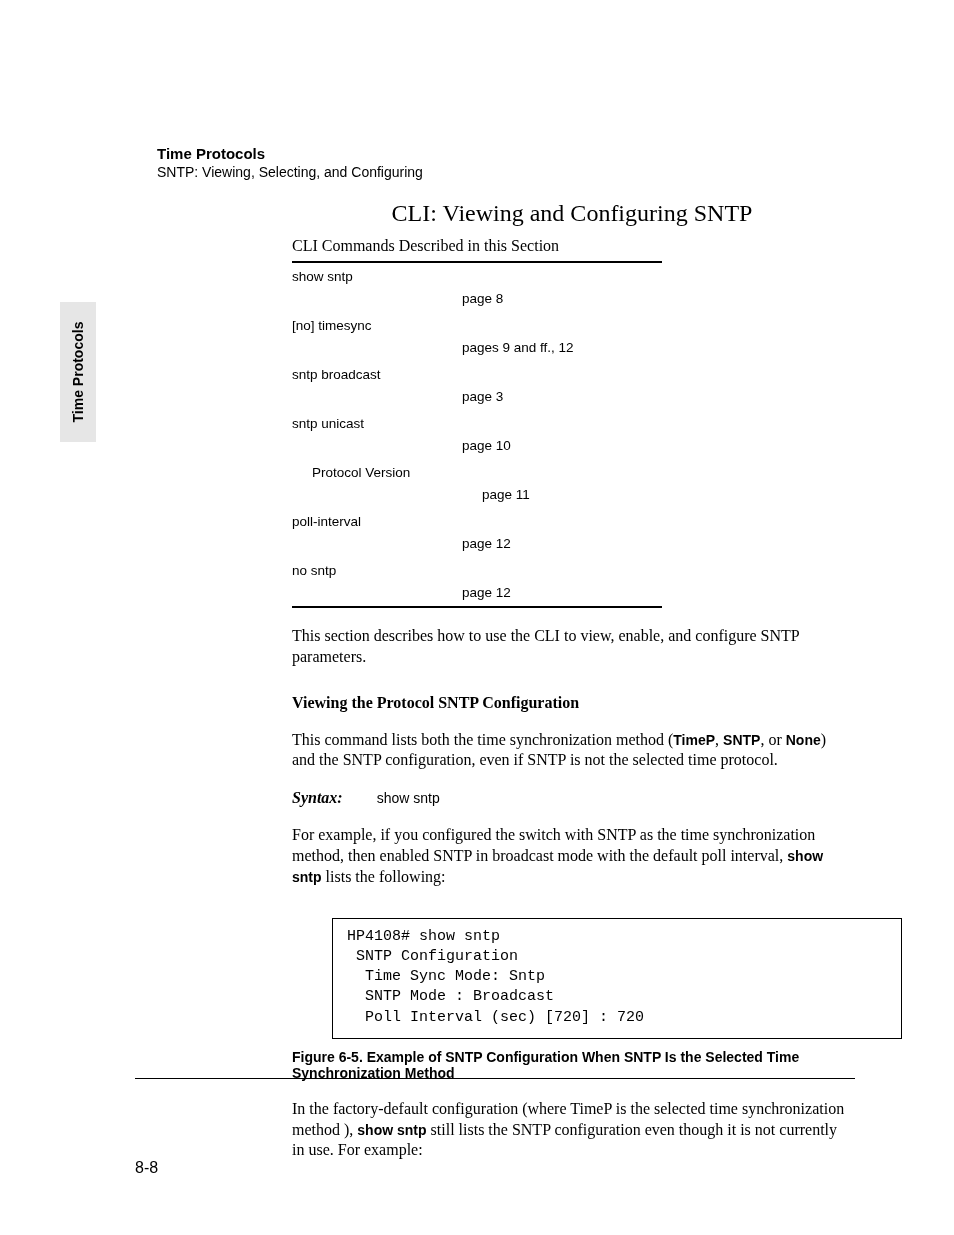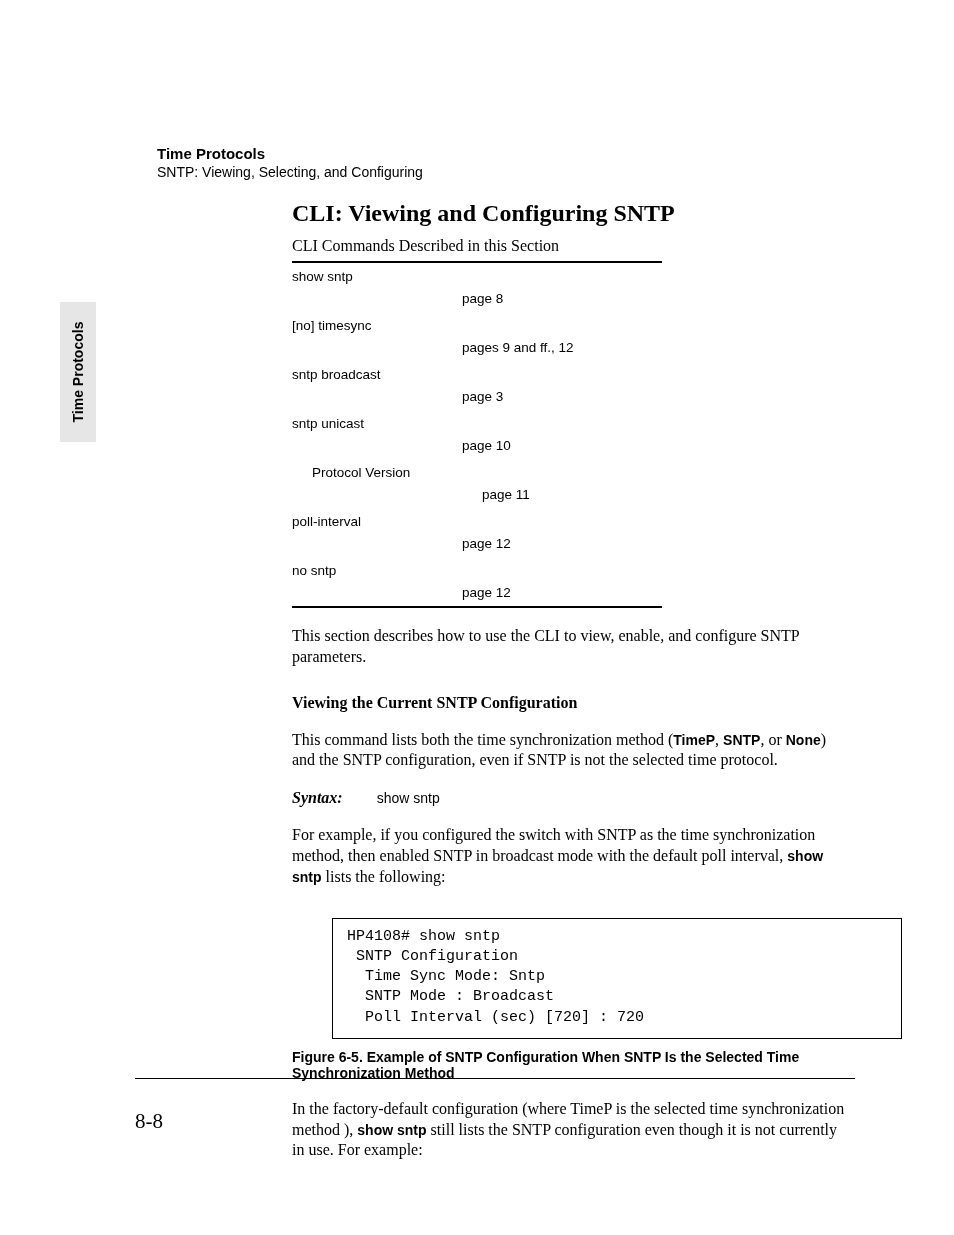--- a/index.html
+++ b/index.html
@@ -47,23 +47,24 @@
     font-size: 14px;
   }
   .content {
     position: absolute;
     left: 292px;
     top: 200px;
     width: 560px;
   }
   h2.section-title {
     font-family: "Times New Roman", serif;
-    font-weight: bold;
+    font-weight: normal;
     font-size: 24px;
     margin: 0 0 10px 0;
+    text-align: center;
   }
   .caption {
     font-family: "Times New Roman", serif;
     font-size: 16px;
     margin: 0 0 4px 0;
   }
   .cmd-table {
     width: 370px;
     border-top: 2px solid #000;
     border-bottom: 2px solid #000;
@@ -137,23 +138,23 @@
   .footer-rule {
     position: absolute;
     left: 135px;
     top: 1078px;
     width: 720px;
     border-top: 1px solid #000;
   }
   .page-num {
     position: absolute;
     left: 135px;
-    top: 1109px;
-    font-family: Liberation Serif, serif;
-    font-size: 21px;
+    top: 1159px;
+    font-family: Liberation Sans, sans-serif;
+    font-size: 16px;
   }
 </style>
 </head>
 <body>
 
 <div class="side-tab">
   <span>Time Protocols</span>
 </div>
 
 <div class="header">
@@ -192,21 +193,21 @@
         <div class="c2">page 12</div>
       </div>
       <div class="cmd-row">
         <div class="c1">no sntp</div>
         <div class="c2">page 12</div>
       </div>
     </div>
 
   <p class="body-para">This section describes how to use the CLI to view, enable, and configure SNTP parameters.</p>
 
-  <p class="subhead">Viewing the Current SNTP Configuration</p>
+  <p class="subhead">Viewing the Protocol SNTP Configuration</p>
 
   <p class="body-para">
     <span>This command lists both the time synchronization method (</span><span class="bold-sans">TimeP</span><span>, </span><span class="bold-sans">SNTP</span><span>, or </span><span class="bold-sans">None</span><span>) and the SNTP configuration, even if SNTP is not the selected time protocol.</span>
   </p>
 
   <div class="syntax-line">
     <span class="syntax-label">Syntax:</span>
     <span class="syntax-cmd">show sntp</span>
   </div>
 

